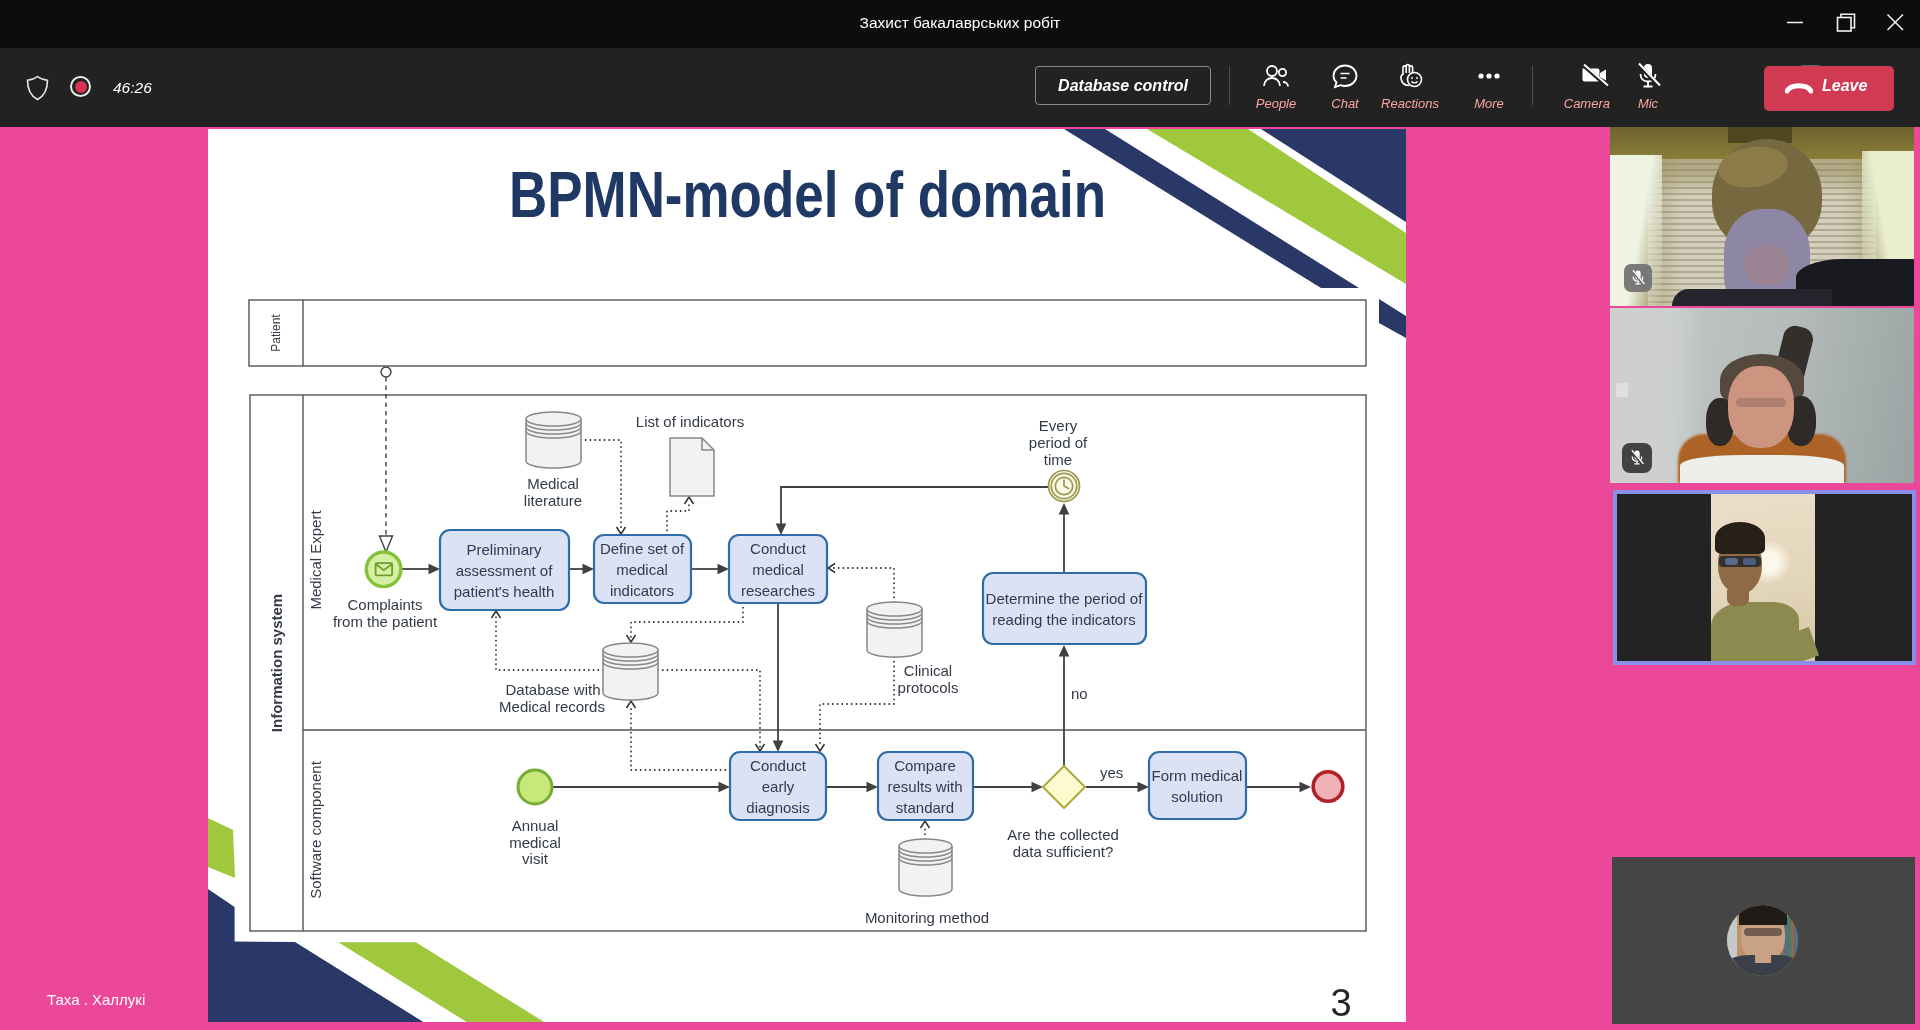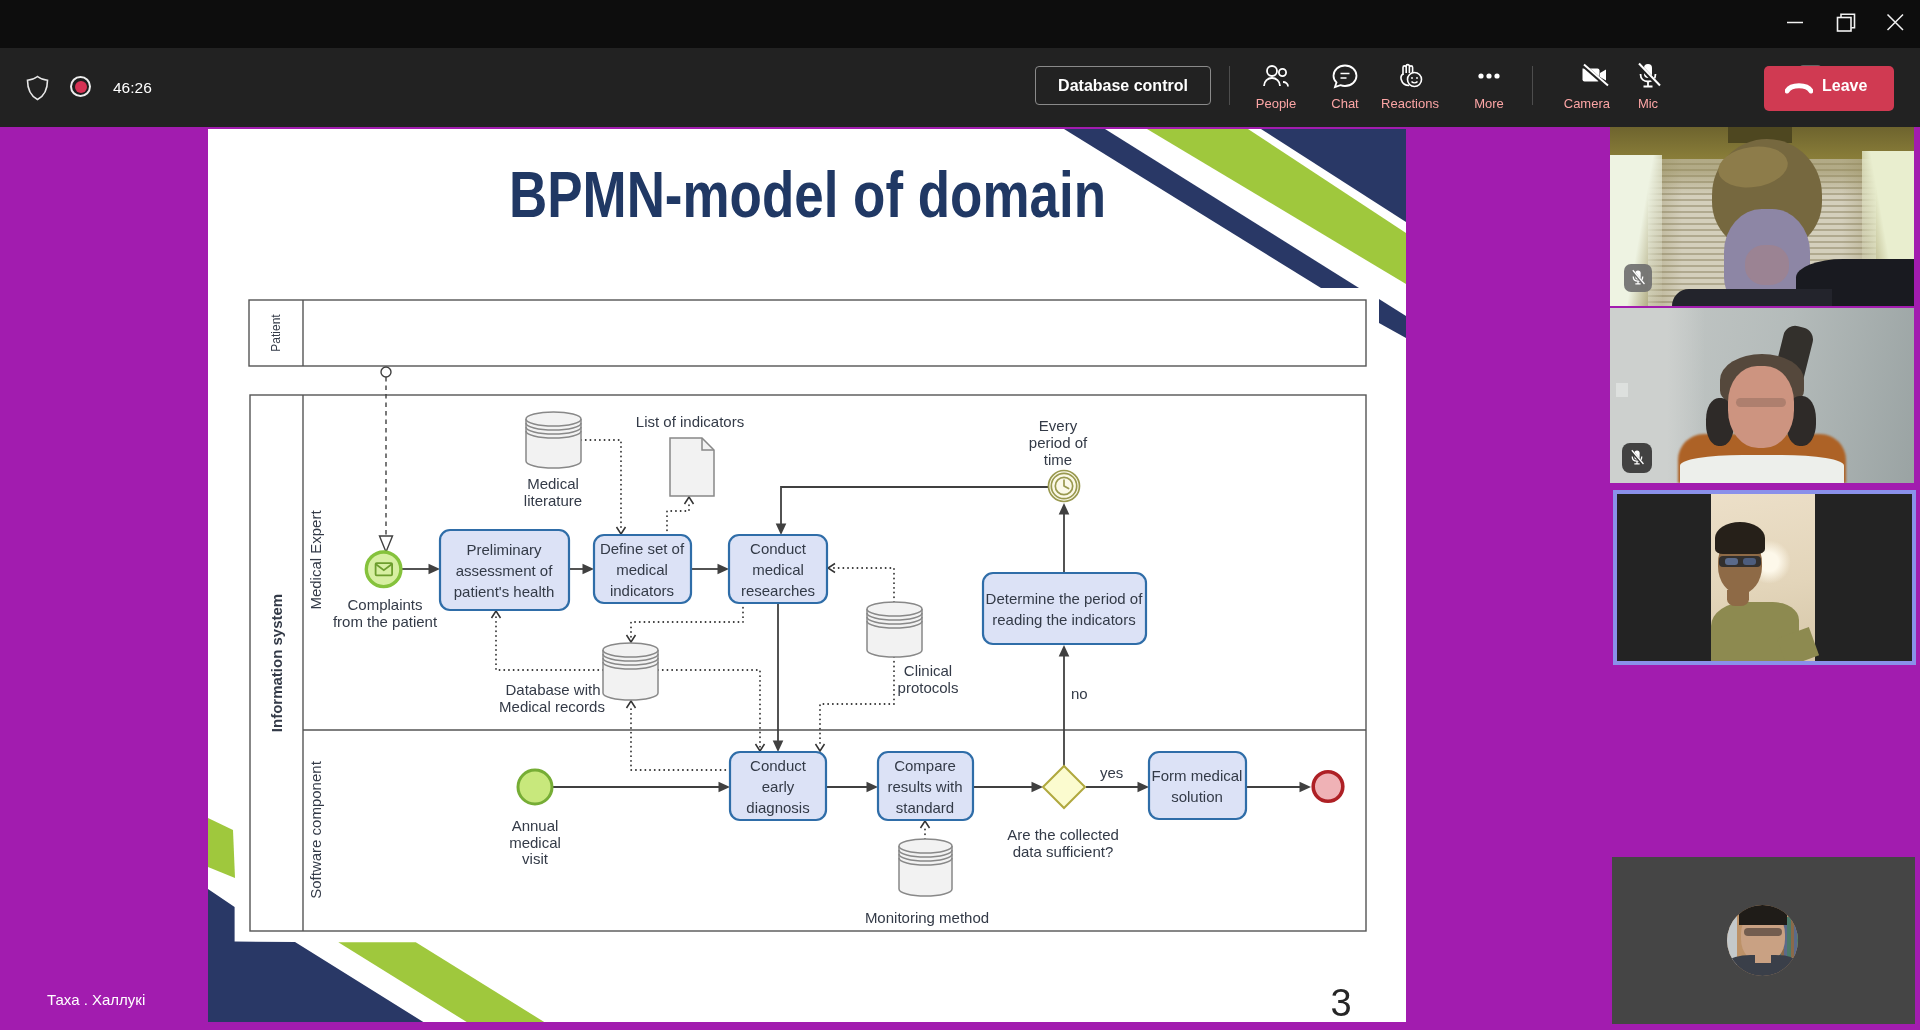--- a/index.html
+++ b/index.html
@@ -3,34 +3,35 @@
 <meta charset="utf-8">
 <style>
   * { margin:0; padding:0; box-sizing:border-box; }
   html,body { width:1920px; height:1030px; background:#050505; overflow:hidden;
     font-family:"Liberation Sans", sans-serif; }
   .abs { position:absolute; }
   #titlebar { position:absolute; left:0; top:0; width:1920px; height:48px; background:#0d0d0d; }
   #titlebar .title { position:absolute; left:0; right:0; top:14px; text-align:center;
     color:#fff; font-size:15.5px; }
   .wbtn { position:absolute; top:0; width:46px; height:48px; color:#e8e8e8; }
-  #controlbar { position:absolute; left:0; top:48px; width:1920px; height:79px; background:#222222; }
-  #content { position:absolute; left:0; top:127px; width:1920px; height:903px; background:#a21caf; }
+  #controlbar { position:absolute; left:0; top:48px; width:1920px; height:79px; background:#222222;font-style:italic; }
+  #content { position:absolute; left:0; top:127px; width:1920px; height:903px; background:#ec4899; }
   #slide { position:absolute; left:208px; top:2px; width:1198px; height:893px; background:#ffffff; }
   .sep { position:absolute; top:18px; width:1px; height:39px; background:#4d4d4d; }
   .iconbtn { position:absolute; text-align:center; color:#fca5a5; }
   .iconbtn .lbl { font-size:13px; margin-top:3px; }
   .vid { position:absolute; overflow:hidden; }
   .micbadge { position:absolute; width:32px; height:27px; background:rgba(60,60,60,.88);
     border-radius:5px; display:flex; align-items:center; justify-content:center; }
 </style>
 </head>
 <body>
 
 <div id="titlebar">
+  <div class="title">Захист бакалаврських робіт</div>
   <svg class="wbtn" style="left:1770px" width="46" height="48" viewBox="0 0 46 48">
       <path d="M17 22.5 h16" stroke="#f2f2f2" stroke-width="1.5"></path>
     </svg>
   <svg class="wbtn" style="left:1822px" width="46" height="48" viewBox="0 0 46 48">
       <rect x="15.5" y="17.5" width="13.5" height="13.5" fill="none" stroke="#f2f2f2" stroke-width="1.6"></rect>
       <path d="M19 17.5 v-3.2 h13.5 v13.5 h-3.2" fill="none" stroke="#f2f2f2" stroke-width="1.6"></path>
     </svg>
   <svg class="wbtn" style="left:1874px" width="46" height="48" viewBox="0 0 46 48">
       <path d="M13.5 14.5 l15.5 15.5 M29 14.5 l-15.5 15.5" stroke="#f2f2f2" stroke-width="1.5"></path>
     </svg>

